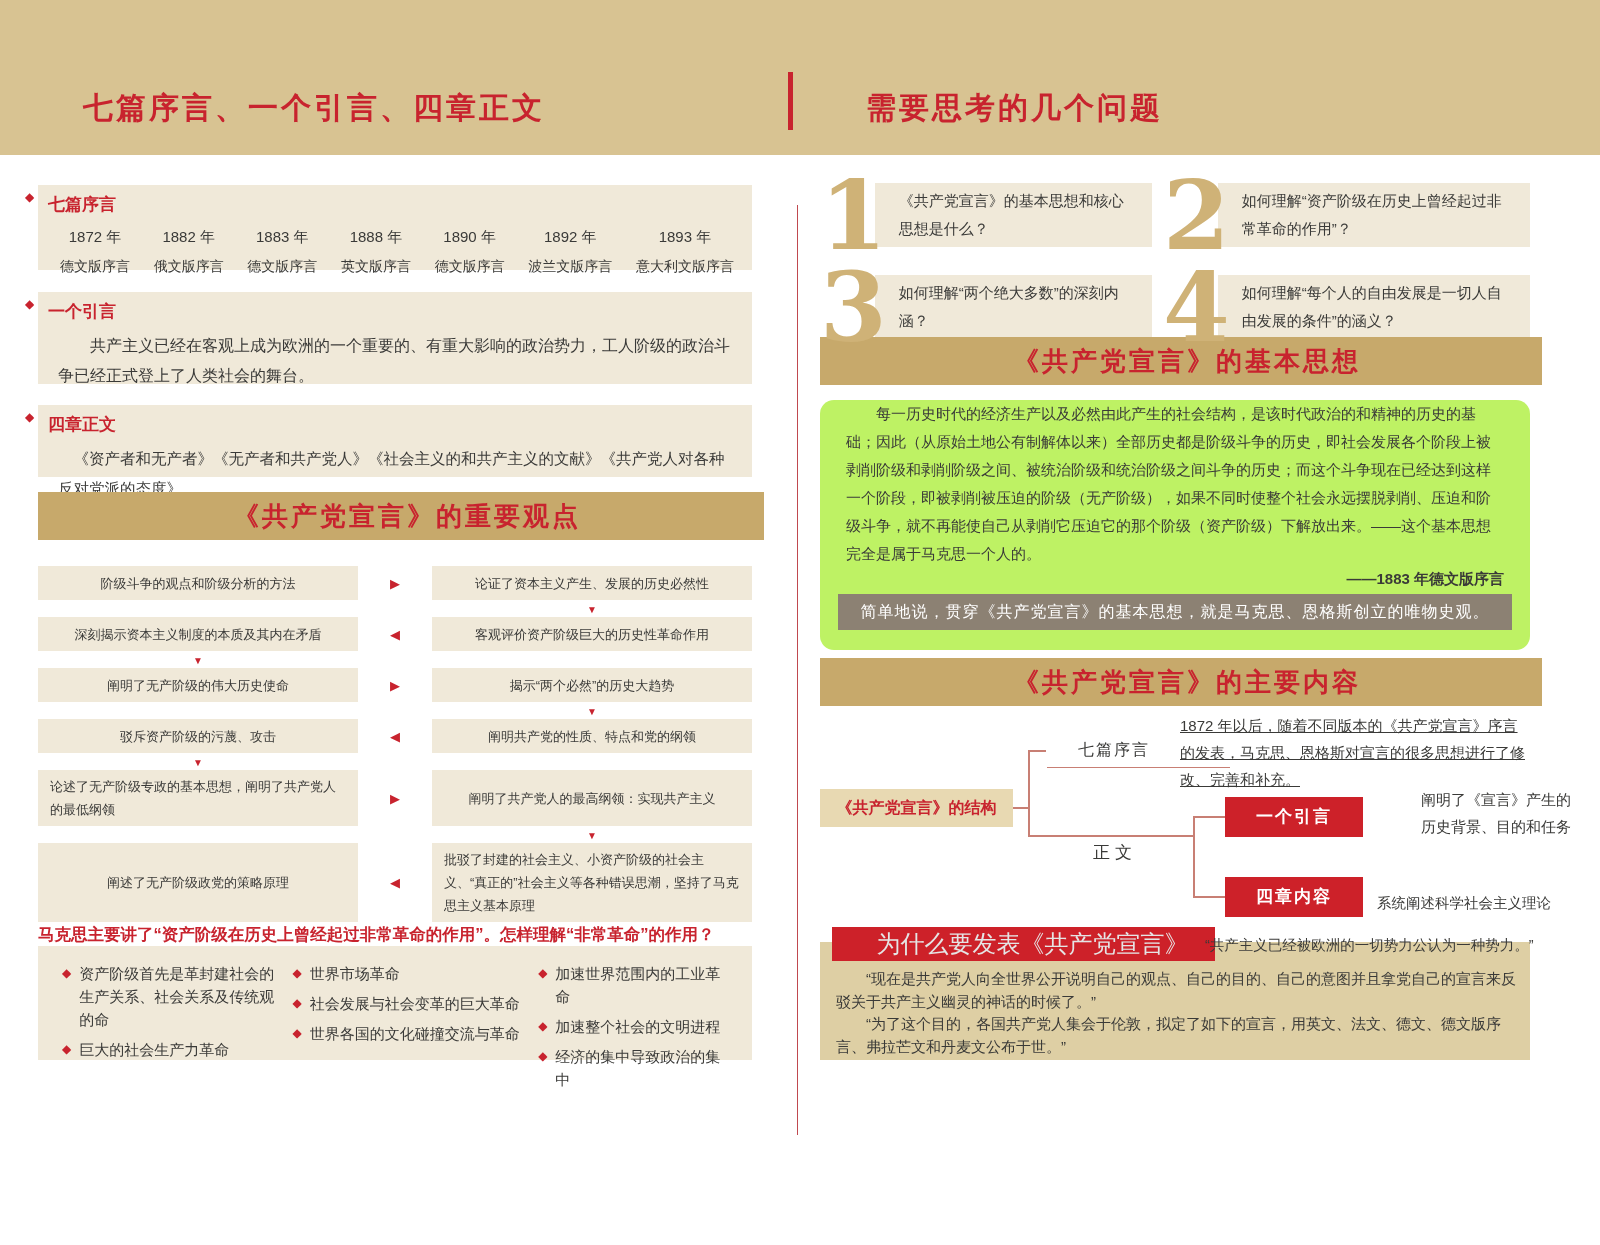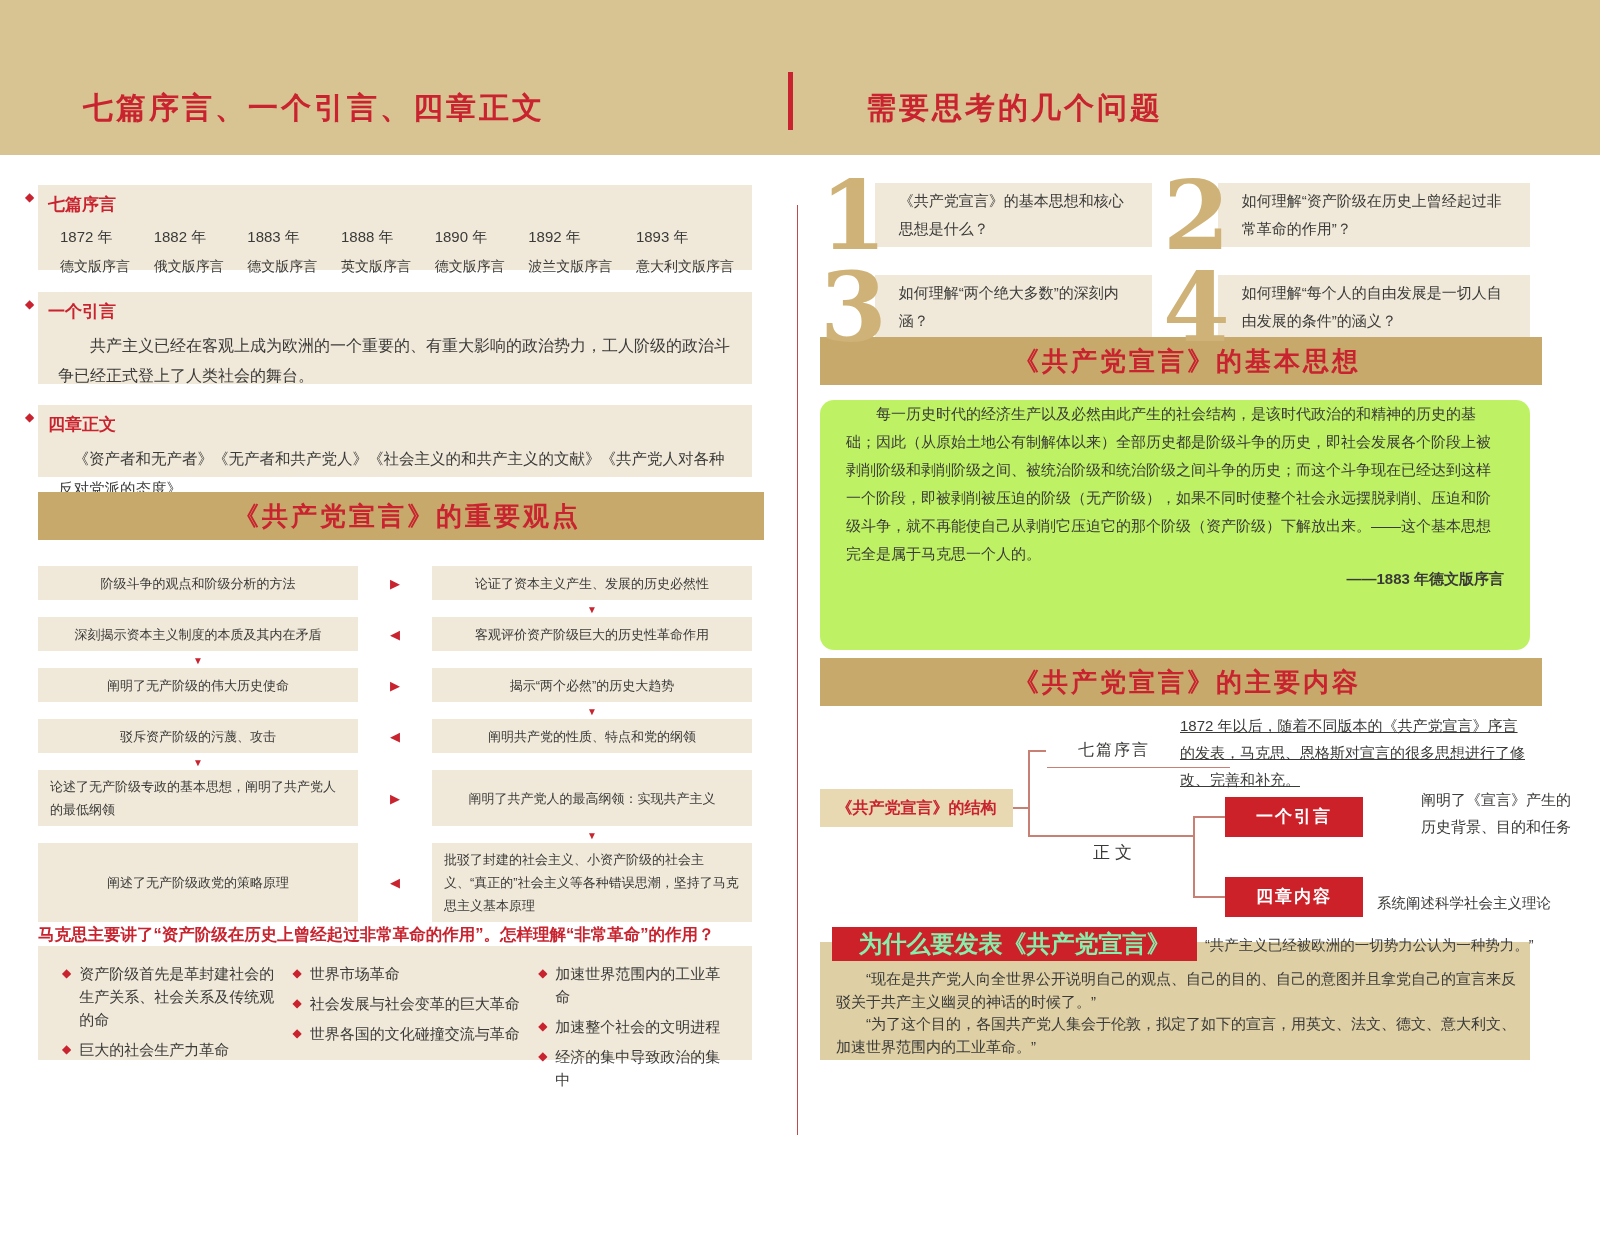--- a/index.html
+++ b/index.html
@@ -13,21 +13,21 @@
   .red-bar{position:absolute;left:788px;top:72px;width:5px;height:58px;background:#c8232e;}
   .col-divider{position:absolute;left:797px;top:205px;width:1px;height:930px;background:#c0494f;}
 
   
   .sec-box{position:absolute;left:38px;width:714px;background:#f0e9d9;box-sizing:border-box;}
   .sec-diamond{position:absolute;left:-13px;top:5px;color:#c8232e;font-size:12px;}
   .sec-head{padding:8px 0 0 10px;color:#c8232e;font-weight:bold;font-size:17px;}
   .sec-body{padding:8px 20px 0 20px;font-size:16px;line-height:30px;text-indent:2em;}
 
   .prefaces-row{display:flex;justify-content:space-between;padding:12px 18px 0 22px;}
-  .pitem{}
+  .pitem{text-align:center;}
   .pyear{font-size:15px;}
   .plabel{font-size:14px;margin-top:11px;}
 
   .banner{position:absolute;background:#c7a96b;color:#c8232e;font-weight:bold;text-align:center;
           font-size:26px;letter-spacing:3px;line-height:48px;height:48px;padding-left:12px;}
   .banner-left{left:38px;width:714px;}
   .banner-right{left:820px;width:710px;}
 
   
   .flow{position:absolute;left:38px;top:566px;width:714px;}
@@ -71,22 +71,22 @@
               color:#c8232e;font-weight:bold;font-size:16px;line-height:38px;text-align:center;white-space:nowrap;}
   .red-box{position:absolute;left:1225px;width:138px;height:40px;background:#cd2129;color:#ffffff;
            font-weight:bold;font-size:17px;line-height:40px;text-align:center;letter-spacing:2px;}
   .red-desc{position:absolute;font-size:15px;line-height:27px;}
   .tline{position:absolute;background:#c87f74;}
 
   
   .why-block{position:absolute;left:820px;top:942px;width:710px;height:118px;background:#decfa4;
              box-sizing:border-box;padding:26px 14px 0 16px;}
   .why-block p{margin:0;font-size:15px;line-height:22.5px;text-indent:2em;}
-  .why-banner{position:absolute;left:832px;top:927px;width:365px;height:34px;background:#cd2129;color:#86efac;
-              font-weight:bold;font-size:24px;line-height:34px;text-align:center;white-space:nowrap;}
+  .why-banner{position:absolute;left:832px;top:927px;width:365px;height:34px;background:#cd2129;color:#e5e5e5;
+              font-weight:normal;font-size:24px;line-height:34px;text-align:center;white-space:nowrap;padding-left:18px;}
   .why-quote1{position:absolute;left:1205px;top:936px;font-size:14.5px;white-space:nowrap;}
 </style>
 </head>
 <body>
 
 <div class="page">
 
   <div class="header-band"></div>
   <div class="page-title left-title">七篇序言、一个引言、四章正文</div>
   <div class="red-bar"></div>
@@ -236,20 +236,21 @@
   </div>
   <div class="qcell" style="left:1163px;top:275px;width:367px;height:64px;">
     <span class="qnum">4</span>
     <div class="qbox">如何理解“每个人的自由发展是一切人自由发展的条件”的涵义？</div>
   </div>
 
   <div class="banner banner-right" style="top:337px;">《共产党宣言》的基本思想</div>
   <div class="cream-panel">
     <div class="cream-body">每一历史时代的经济生产以及必然由此产生的社会结构，是该时代政治的和精神的历史的基础；因此（从原始土地公有制解体以来）全部历史都是阶级斗争的历史，即社会发展各个阶段上被剥削阶级和剥削阶级之间、被统治阶级和统治阶级之间斗争的历史；而这个斗争现在已经达到这样一个阶段，即被剥削被压迫的阶级（无产阶级），如果不同时使整个社会永远摆脱剥削、压迫和阶级斗争，就不再能使自己从剥削它压迫它的那个阶级（资产阶级）下解放出来。——这个基本思想完全是属于马克思一个人的。</div>
     <div class="cream-attr">——1883 年德文版序言</div>
+    <div class="gray-bar">简单地说，贯穿《共产党宣言》的基本思想，就是马克思、恩格斯创立的唯物史观。</div>
   </div>
 
   <div class="banner banner-right" style="top:658px;">《共产党宣言》的主要内容</div>
   <div class="note-text">1872 年以后，随着不同版本的《共产党宣言》序言的发表，马克思、恩格斯对宣言的很多思想进行了修改、完善和补充。</div>
 
   <div class="struct-box">《共产党宣言》的结构</div>
   <div class="tree-label" style="left:1078px;top:740px;">七篇序言</div>
   <div class="tree-label" style="left:1093px;top:841px;font-size:17px;letter-spacing:5px;">正文</div>
   <div class="red-box" style="top:797px;">一个引言</div>
   <div class="red-desc" style="left:1377px;top:786px;width:162px;margin-left:44px;">阐明了《宣言》产生的历史背景、目的和任务</div>
@@ -260,18 +261,18 @@
   <div class="tline" style="left:1028px;top:750px;width:1.5px;height:87px;"></div>
   <div class="tline" style="left:1028px;top:750px;width:18px;height:1.5px;"></div>
   <div class="tline" style="left:1047px;top:767px;width:183px;height:1px;"></div>
   <div class="tline" style="left:1028px;top:835px;width:166px;height:1.5px;"></div>
   <div class="tline" style="left:1193px;top:816px;width:1.5px;height:82px;"></div>
   <div class="tline" style="left:1193px;top:816px;width:32px;height:1.5px;"></div>
   <div class="tline" style="left:1193px;top:896px;width:32px;height:1.5px;"></div>
 
   <div class="why-block">
     <p>“现在是共产党人向全世界公开说明自己的观点、自己的目的、自己的意图并且拿党自己的宣言来反驳关于共产主义幽灵的神话的时候了。”</p>
-    <p>“为了这个目的，各国共产党人集会于伦敦，拟定了如下的宣言，用英文、法文、德文、意大利文、加速世界范围内的工业革命。”</p>
+    <p>“为了这个目的，各国共产党人集会于伦敦，拟定了如下的宣言，用英文、法文、德文、德文版序言、弗拉芒文和丹麦文公布于世。”</p>
   </div>
   <div class="why-banner">为什么要发表《共产党宣言》</div>
   <div class="why-quote1">“共产主义已经被欧洲的一切势力公认为一种势力。”</div>
 
 </div>
 
 </body></html>

